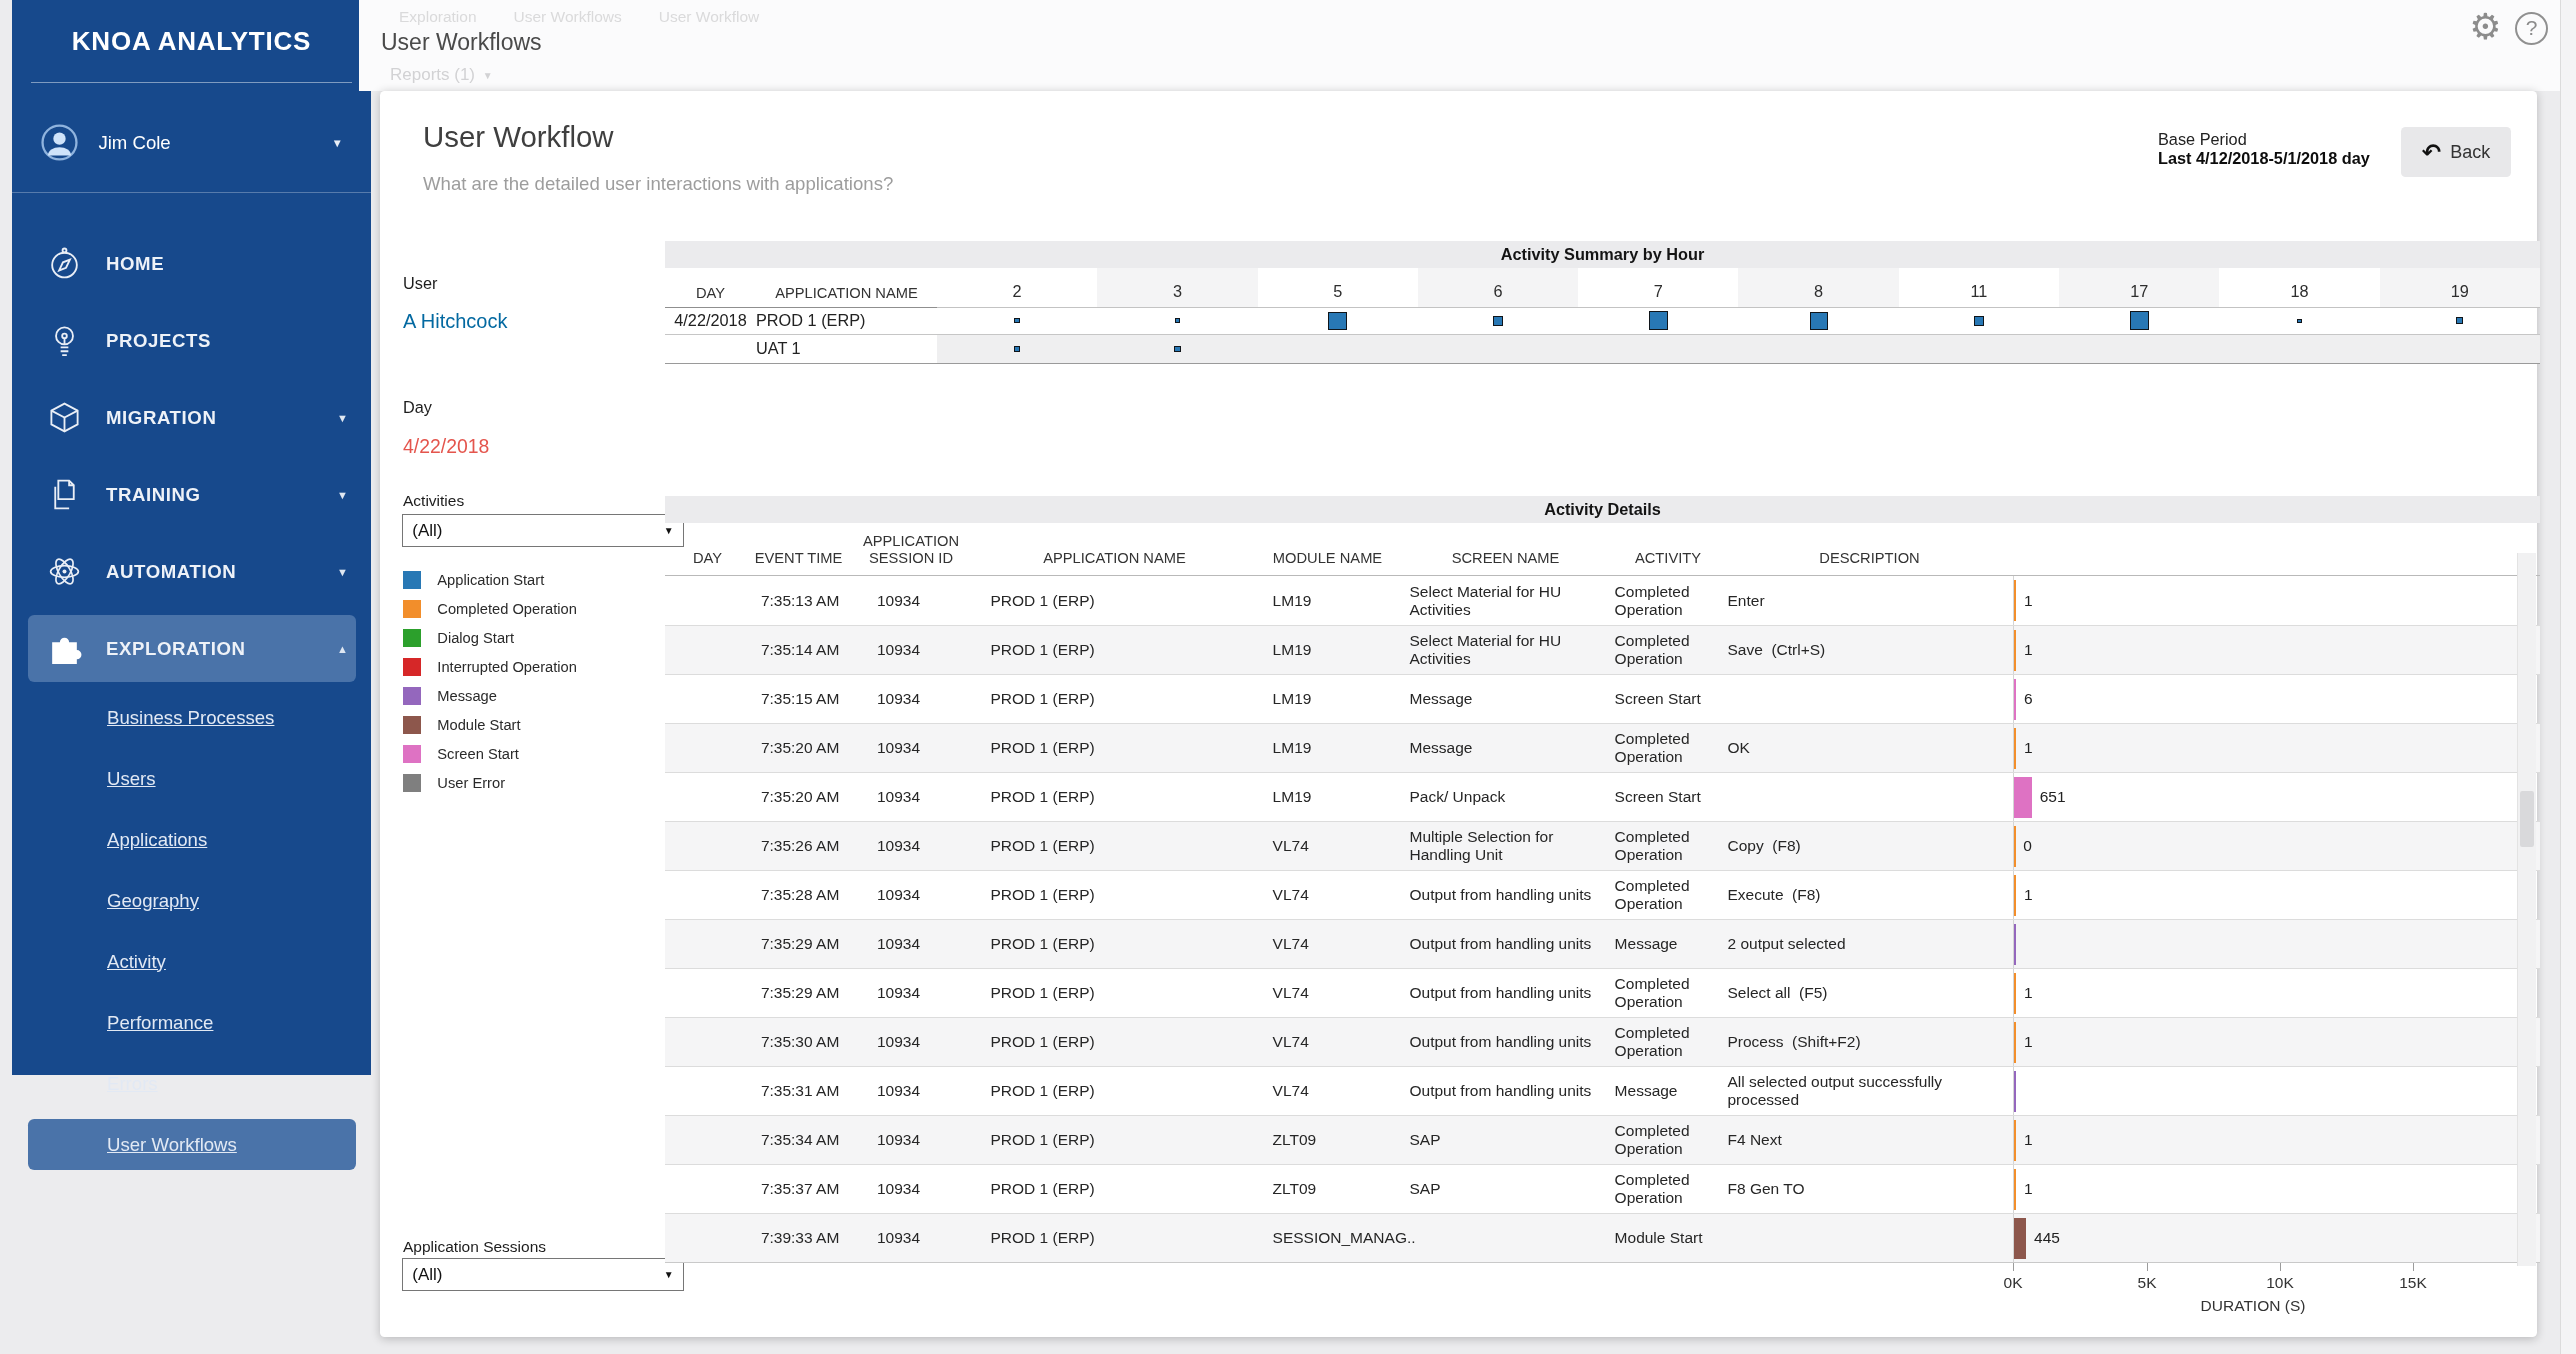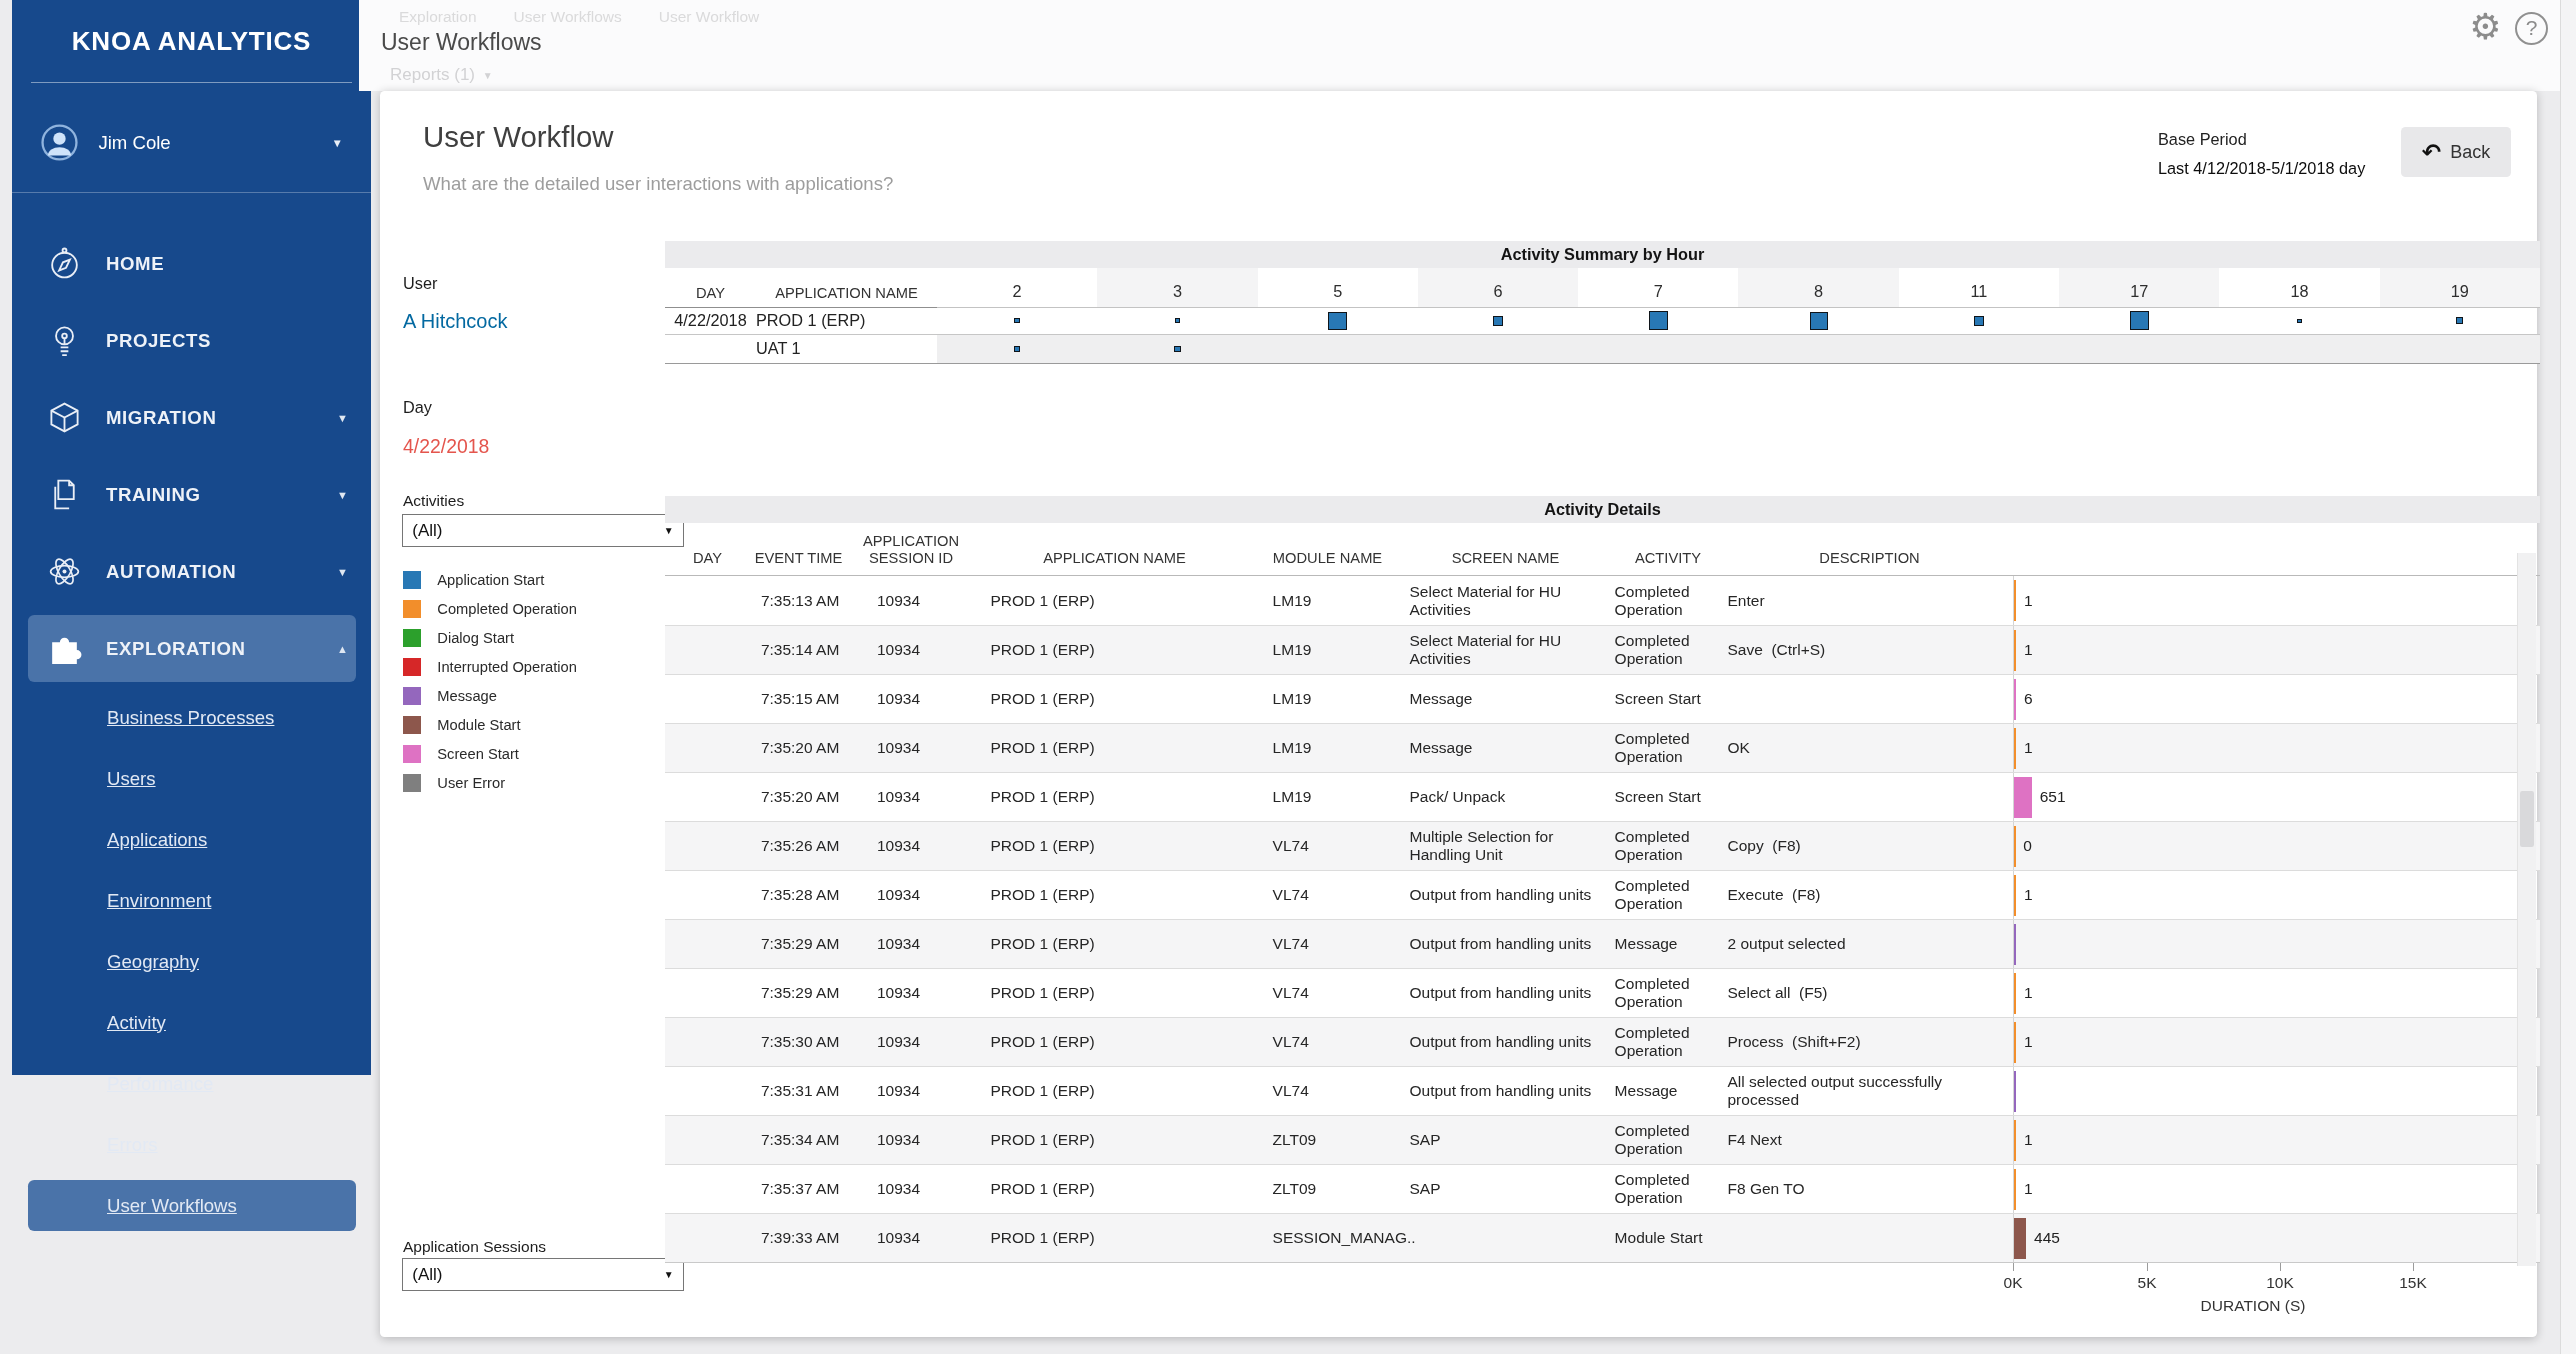--- a/index.html
+++ b/index.html
@@ -37,21 +37,21 @@
   .help{position:absolute;left:2156px;top:12.4px;width:33px;height:33px;border:2.3px solid #909090;border-radius:50%;box-sizing:border-box;color:#8c8c8c;font-size:21px;line-height:28px;text-align:center;cursor:pointer;}
 
   
   #winscroll{position:absolute;right:0;top:0;width:16.3px;height:1355px;background:#f4f4f5;border-left:0.8px solid #dcdcdc;box-sizing:border-box;}
 
   
   #card{position:absolute;left:380px;top:91px;width:2157px;height:1246px;background:#fff;border-radius:4.6px;box-shadow:0 1.5px 9.3px rgba(0,0,0,.22);}
   .card-title{position:absolute;left:43px;top:29.4px;font-size:29.4px;color:#3f3f3f;}
   .card-sub{position:absolute;left:43px;top:82px;font-size:18.6px;color:#9d9d9d;}
   .bp-label{position:absolute;left:1778px;top:39px;font-size:16.3px;color:#222;}
-  .bp-value{position:absolute;left:1778px;top:68px;font-size:16.3px;font-weight:400;color:#0d0d0d;}
+  .bp-value{position:absolute;left:1778px;top:58px;font-size:16.3px;font-weight:700;color:#0d0d0d;}
   .back-btn{position:absolute;left:2021px;top:36px;width:110px;height:50px;background:#e8e8ea;border-radius:4.6px;display:flex;align-items:center;justify-content:center;gap:9.3px;cursor:pointer;}
   .back-arrow{font-size:23px;font-weight:700;color:#111;line-height:1;}
   .back-label{font-size:18px;color:#333;}
 
   
   .f-label{position:absolute;left:23px;font-size:16.3px;color:#1d1d1d;}
   #user-label{top:183px;}
   #user-value{position:absolute;left:23px;top:219px;font-size:20px;color:#0369a1;}
   #day-label{top:307px;}
   #day-value{position:absolute;left:23px;top:344px;font-size:19.4px;color:#e4554d;}
@@ -198,23 +198,20 @@
         <div class="sub-item">
           <span>Business Processes</span>
         </div>
         <div class="sub-item">
           <span>Users</span>
         </div>
         <div class="sub-item">
           <span>Applications</span>
         </div>
         <div class="sub-item">
-          <span>Environment</span>
-        </div>
-        <div class="sub-item">
           <span>Geography</span>
         </div>
         <div class="sub-item">
           <span>Activity</span>
         </div>
         <div class="sub-item">
           <span>Performance</span>
         </div>
         <div class="sub-item">
           <span>Errors</span>

